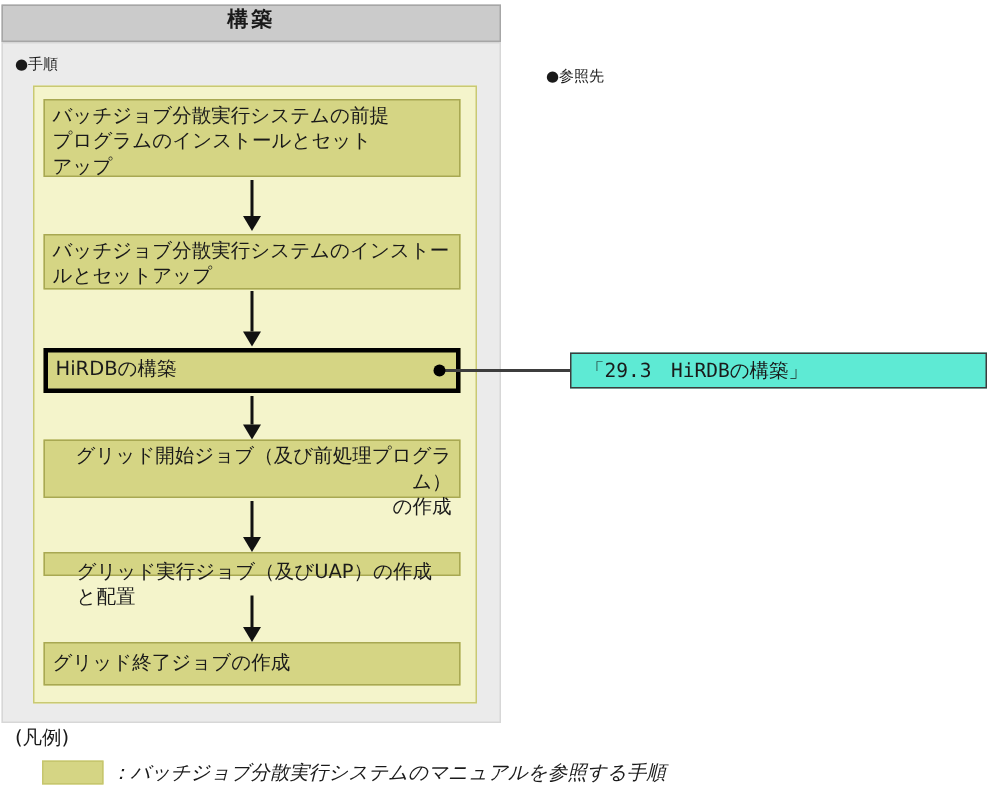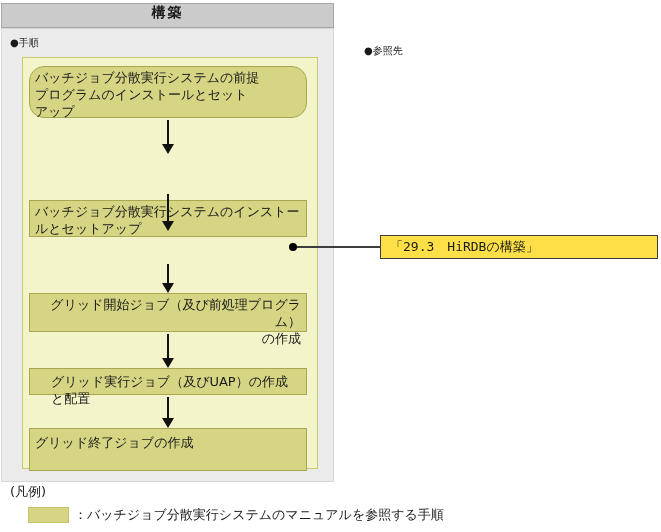--- a/index.html
+++ b/index.html
@@ -17,26 +17,26 @@
   .lbl{position:absolute;font-size:10px;}
   .lbl-proc{left:10px;top:36px;}
   .lbl-ref{left:364px;top:44px;}
 
   .flowpanel{position:absolute;left:22px;top:57px;width:296px;height:412px;
     background:#f4f4cb;border:1px solid #c9c973;box-sizing:border-box;}
 
   .step{position:absolute;left:29px;width:278px;box-sizing:border-box;
     background:#d5d584;border:1px solid #a8a852;
     font-size:13px;line-height:17px;padding:2px 5px;white-space:pre-line;}
-  .step-0{top:66px;height:52px;border-radius:15px;}
-  .step-1{top:156px;height:37px;margin-top:44px;}
+  .step-0{top:66px;height:52px;}
+  .step-1{top:156px;height:37px;}
   .step-2{top:232px;height:30px;border:3px solid #000;line-height:22px;padding:1px 5px;}
   .step-3{top:293px;height:39px;text-align:right;}
-  .step-4{top:368px;height:27px;padding-top:4px;padding-left:21px;}
-  .step-5{top:428px;height:43px;padding-top:5px;}
+  .step-4{top:368px;height:16px;padding-top:4px;padding-left:21px;}
+  .step-5{top:428px;height:29px;padding-top:5px;}
 
   .arrow-shaft{position:absolute;left:167px;width:2px;background:#111;}
   .a1s{top:120px;height:24px;}
   .a2s{top:194px;height:27px;}
   .a3s{top:264px;height:19px;}
   .a4s{top:334px;height:24px;}
   .a5s{top:397px;height:21px;}
   .arrow-head{position:absolute;left:162px;width:0;height:0;
     border-left:6px solid transparent;border-right:6px solid transparent;
     border-top:10px solid #111;}
@@ -45,28 +45,28 @@
   .a3h{top:283px;}
   .a4h{top:358px;}
   .a5h{top:418px;}
 
   .bullet{position:absolute;left:289px;top:243px;width:8px;height:8px;
     border-radius:50%;background:#000;z-index:3;}
   .connector{position:absolute;left:293px;top:246px;width:87px;height:2px;
     background:#3d3d3d;z-index:2;}
 
   .refbox{position:absolute;left:380px;top:235px;width:278px;height:24px;
-    background:#fde047;border:1px solid #3d3d3d;box-sizing:border-box;
+    background:#5eead4;border:1px solid #3d3d3d;box-sizing:border-box;
     display:flex;align-items:center;padding-left:9px;
     font-family:"DejaVu Sans Mono","DejaVu Sans",monospace;font-size:13px;}
 
   .legend-title{position:absolute;left:10px;top:483px;font-size:13px;text-align:center;}
   .legend-swatch{position:absolute;left:28px;top:507px;width:41px;height:16px;
     background:#d5d584;border:1px solid #c6c66e;box-sizing:border-box;}
-  .legend-desc{position:absolute;left:74px;top:506px;font-size:13px;}
+  .legend-desc{position:absolute;left:74px;top:506px;font-size:13px;font-style:italic;}
 </style>
 </head>
 <body>
 
 <div class="screen">
 
   <div class="header">
     <span>構築</span>
   </div>
 
@@ -81,20 +81,21 @@
 プログラムのインストールとセット
 アップ</div>
   <span class="arrow-shaft a1s"></span>
   <span class="arrow-head a1h"></span>
 
   <div class="step step-1">バッチジョブ分散実行システムのインストー
 ルとセットアップ</div>
   <span class="arrow-shaft a2s"></span>
   <span class="arrow-head a2h"></span>
 
+  <div class="step step-2">HiRDBの構築</div>
   <span class="arrow-shaft a3s"></span>
   <span class="arrow-head a3h"></span>
 
   <div class="step step-3">グリッド開始ジョブ（及び前処理プログラム）
 の作成</div>
   <span class="arrow-shaft a4s"></span>
   <span class="arrow-head a4h"></span>
 
   <div class="step step-4">グリッド実行ジョブ（及びUAP）の作成と配置</div>
   <span class="arrow-shaft a5s"></span>

